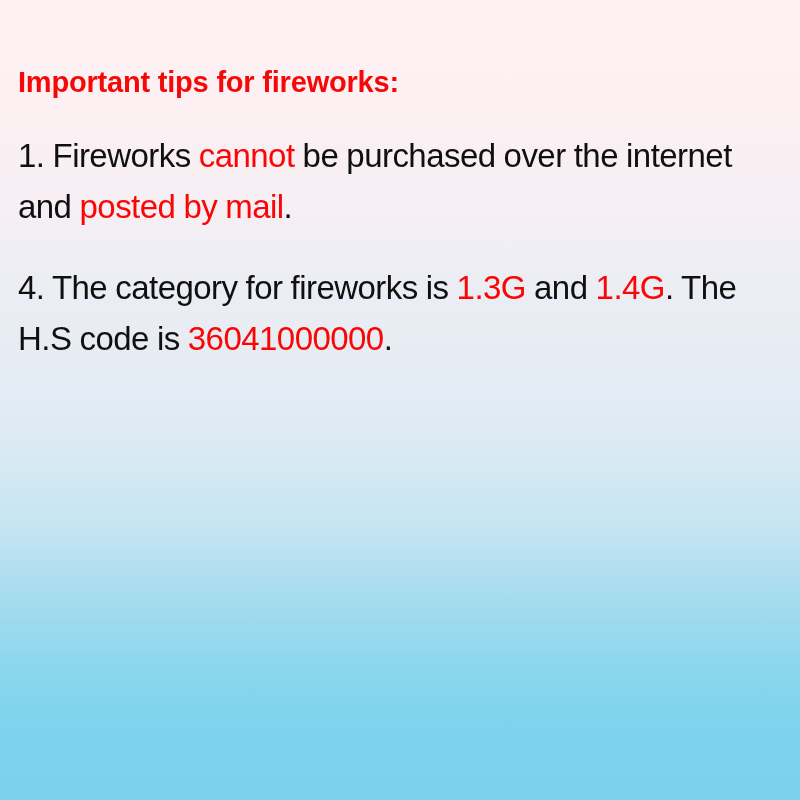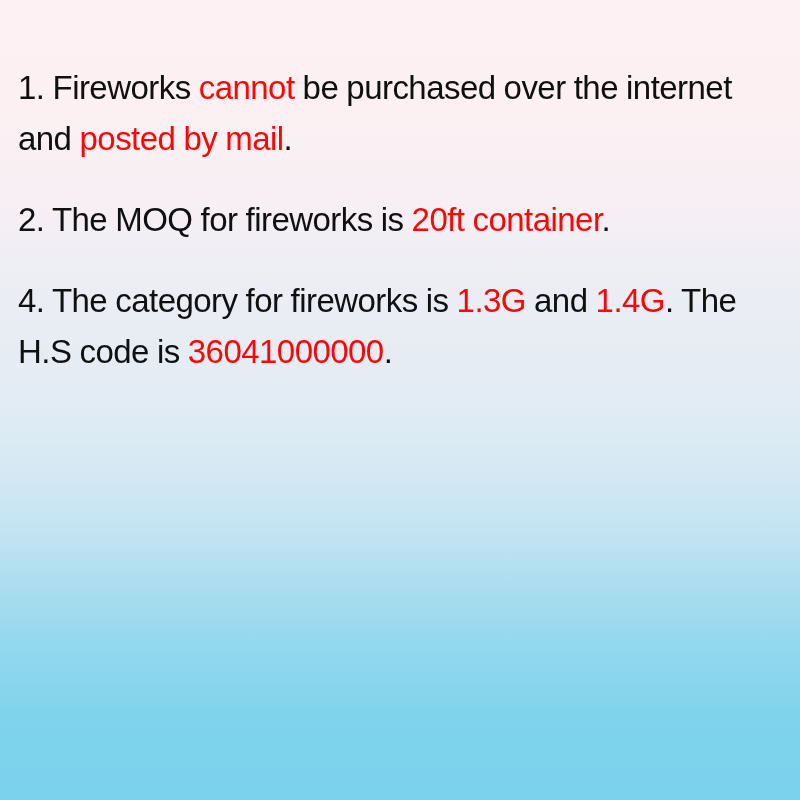--- a/index.html
+++ b/index.html
@@ -66,28 +66,26 @@
   .nowrap {
     white-space: nowrap;
   }
 </style>
 </head>
 <body>
 
 <div id="poster">
   <div class="content">
 
+    <h1 class="headline">Important tips for fireworks:</h1>
 
     <p class="tip">
       <span>1. Fireworks </span><span class="hl">cannot</span><span> be purchased over the internet and </span><span class="hl">posted by mail</span><span>.</span>
     </p>
 
-    <p class="tip">
-      <span>2. The MOQ for fireworks is </span><span class="hl nowrap">20ft container</span><span>.</span>
-    </p>
 
 
     <p class="tip">
       <span>4. The category for fireworks is </span><span class="hl">1.3G</span><span> and </span><span class="hl">1.4G</span><span>. The H.S code is </span><span class="hl">36041000000</span><span>.</span>
     </p>
 
   </div>
 </div>
 
 </body></html>

